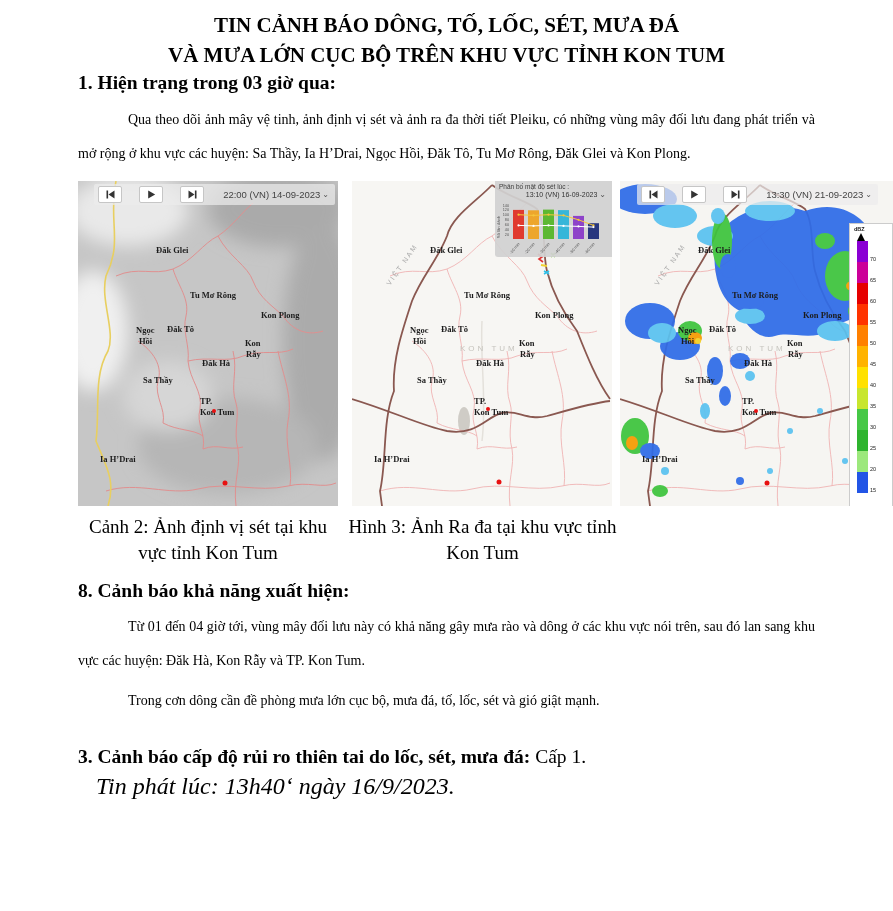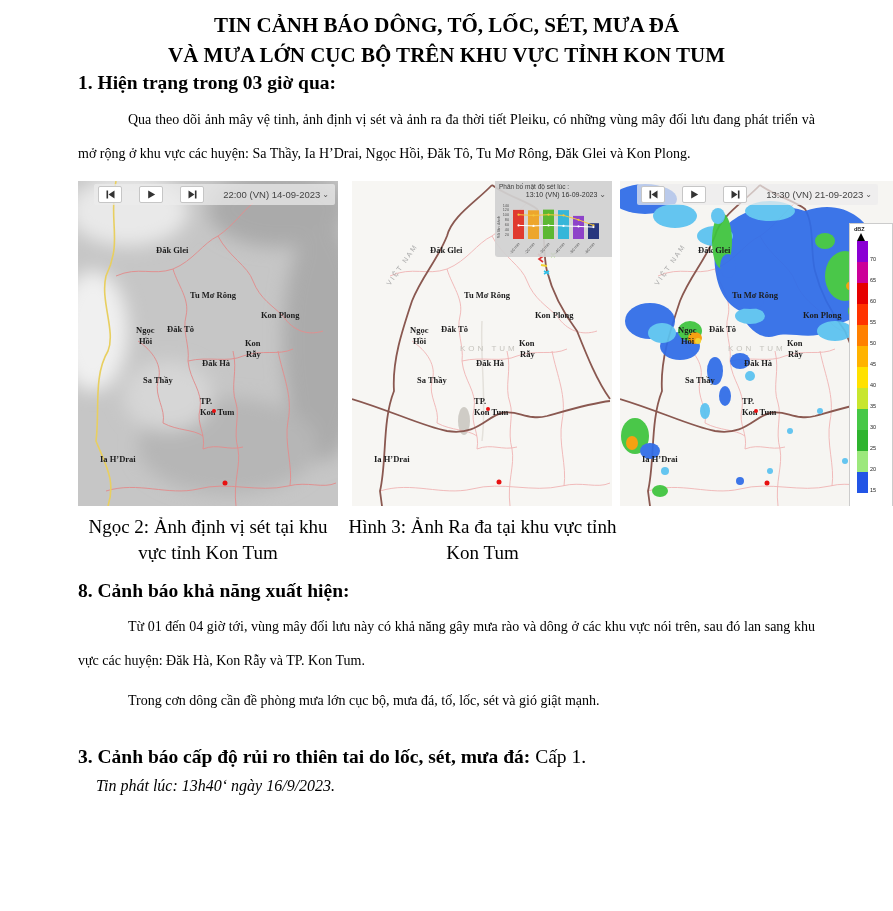--- a/index.html
+++ b/index.html
@@ -5,21 +5,21 @@
   html,body{margin:0;padding:0;background:#ffffff;}
   body{width:893px;height:911px;overflow:hidden;font-family:"Liberation Serif","DejaVu Serif",serif;color:#000;}
   .page{padding:10px 78px 0 78px;}
   .doc-title{text-align:center;font-weight:bold;font-size:21px;line-height:30px;font-family:Liberation Serif, serif;}
   .sec-heading{font-weight:bold;font-size:19.5px;line-height:26px;}
   .sec-heading.s2{margin-top:12px;}
   .sec-heading.s3{margin-top:26px;}
   .body-para{font-size:14px;line-height:34px;text-align:justify;text-indent:50px;margin-top:6px;font-family:Liberation Serif, serif;}
   .body-para.first{margin-top:7px;}
   .normal-weight{font-weight:normal;}
-  .issued-line{font-style:italic;font-size:16px;line-height:22px;margin:5px 0 0 18px;}
+  .issued-line{font-style:italic;font-size:24px;line-height:22px;margin:5px 0 0 18px;}
   
   .fig-row{display:flex;margin:10px 0 0 0;}
   .figure{position:relative;height:325px;overflow:hidden;flex:none;background:#f6f5f2;}
   .fig1{width:260px;margin-right:14px;}
   .fig2{width:260px;margin-right:8px;}
   .fig3{width:273px;}
   .figure svg.mapsvg{position:absolute;left:0;top:0;}
   
   .player{position:absolute;top:3px;display:flex;align-items:center;gap:17px;background:rgba(235,235,235,.72);padding:2px 4px;border-radius:2px;}
   .pbtn{width:22px;height:15px;background:#fff;border:1px solid #c6c6c6;border-radius:2px;display:flex;align-items:center;justify-content:center;}
@@ -380,21 +380,21 @@
             <div class="cbrow">
               <div class="cbsw" style="background: rgb(34, 85, 230);"></div>
               <div class="cblb">15</div>
             </div>
           </div>
       </div>
     </div>
   </div>
 
   <div class="cap-row">
-    <div class="caption cap2">Ngọc 2: Ảnh định vị sét tại khu vực tỉnh Kon Tum</div>
+    <div class="caption cap2">Cảnh 2: Ảnh định vị sét tại khu vực tỉnh Kon Tum</div>
     <div class="caption cap3">Hình 3: Ảnh Ra đa tại khu vực tỉnh Kon Tum</div>
   </div>
 
   <div class="sec-heading s2">8. Cảnh báo khả năng xuất hiện:</div>
   <div class="body-para">Từ 01 đến 04 giờ tới, vùng mây đối lưu này có khả năng gây mưa rào và dông ở các khu vực nói trên, sau đó lan sang khu vực các huyện: Đăk Hà, Kon Rẫy và TP. Kon Tum.</div>
   <div class="body-para">Trong cơn dông cần đề phòng mưa lớn cục bộ, mưa đá, tố, lốc, sét và gió giật mạnh.</div>
 
   <div class="sec-heading s3"><span>3. Cảnh báo cấp độ rủi ro thiên tai do lốc, sét, mưa đá:</span><span class="normal-weight"> Cấp 1.</span></div>
 
   <div class="issued-line">Tin phát lúc: 13h40‘ ngày 16/9/2023.</div>

